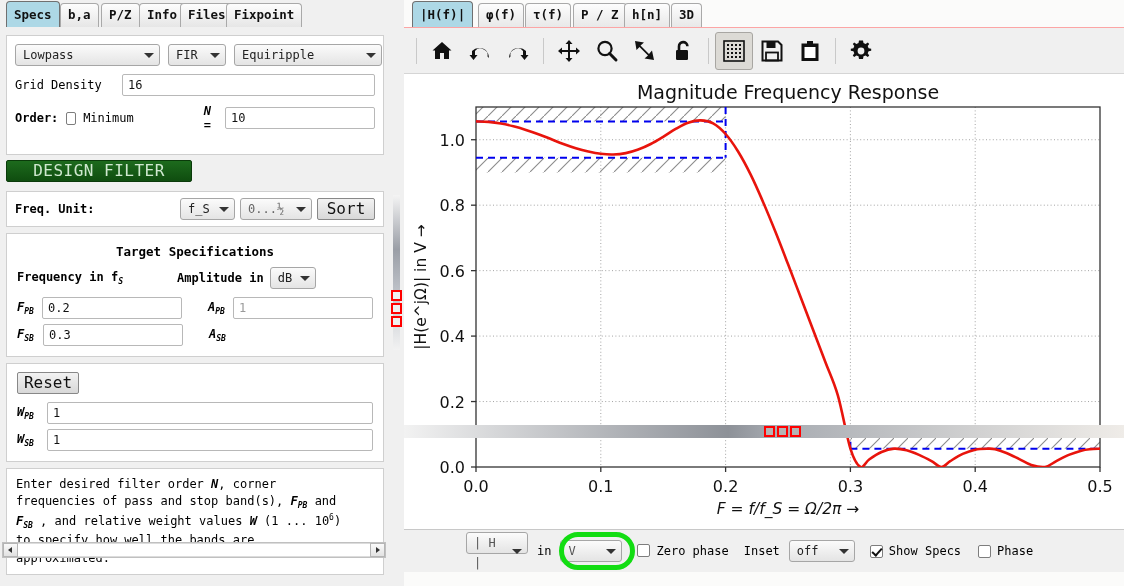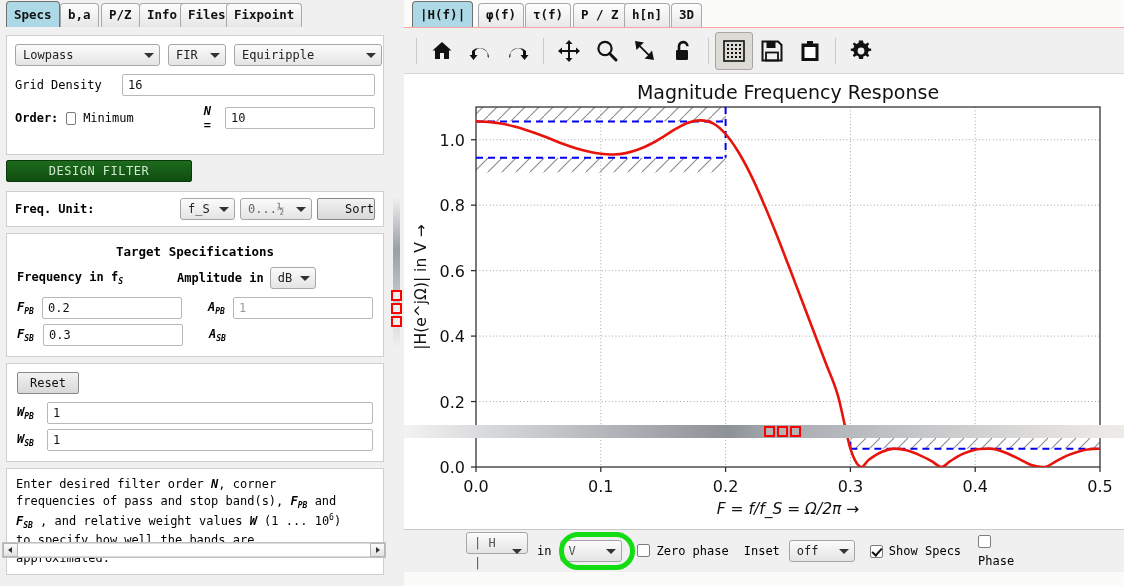--- a/index.html
+++ b/index.html
@@ -50,21 +50,21 @@
     box-sizing:border-box;height:22px;border:1px solid #b8b8b8;border-radius:2px;
     background:#fff;padding:0 5px;
     font-family:"DejaVu Sans Mono","Liberation Mono",monospace;font-size:12px;color:#111;
   }
   input.txt.dim{color:#9a9a9a;}
 
   .btn{
     box-sizing:border-box;height:22px;line-height:20px;text-align:center;
     background:linear-gradient(#f2f2f2,#d8d8d8);
     border:1px solid #888;border-radius:2px;
-    font-family:"DejaVu Sans Mono","Liberation Mono",monospace;font-size:12px;
+    font-family:"DejaVu Sans Mono","Liberation Mono",monospace;font-size:16px;
     color:#111;cursor:pointer;
   }
   .btn-design{
     background:linear-gradient(#1d6b1d,#0f4d0f);
     border:1px solid #0a3a0a;color:#cfe8cf;font-weight:normal;letter-spacing:.5px;
   }
   .chk{
     display:inline-block;width:13px;height:13px;box-sizing:border-box;
     border:1px solid #7d7d7d;background:#fff;border-radius:2px;
     vertical-align:middle;position:relative;cursor:pointer;
@@ -193,21 +193,21 @@
         <div class="row" style="margin:0;">
           <span class="lbl" style="flex:1;">Freq. Unit:</span>
           <span class="selwrap" style="margin-right:5px;">
             <span class="selbox" style="width:55px;display:inline-block;">f_S</span>
             <span class="arrow"></span>
           </span>
           <span class="selwrap" style="margin-right:5px;">
             <span class="selbox" style="width:72px;display:inline-block;color:#666;">0...½</span>
             <span class="arrow"></span>
           </span>
-          <span class="btn" style="width:58px;display:inline-block;text-align:right;">Sort</span>
+          <span class="btn" style="width:58px;display:inline-block;">Sort</span>
         </div>
       </div>
 
       <div class="card" style="margin-top:6px;padding:6px 10px 10px 10px;">
         <div class="section-title">Target Specifications</div>
 
         <div class="row" style="margin:2px 0 8px 0;">
           <span class="lbl"><span>Frequency in f</span><sub class="it">S</sub></span>
           <span class="lbl" style="margin-left:54px;">Amplitude in</span>
           <span class="selwrap" style="margin-left:6px;">
@@ -473,21 +473,21 @@
         </span>
         <span style="margin-left:6px;">Inset</span>
         <span class="selwrap">
           <span class="selbox" style="width:66px;display:inline-block;">off</span>
           <span class="arrow"></span>
         </span>
         <span style="display:inline-flex;align-items:center;gap:6px;margin-left:6px;">
           <span class="chk on"></span>
           <span>Show Specs</span>
         </span>
-        <span style="display:inline-flex;align-items:flex-start;gap:6px;margin-left:8px;flex-direction:column;">
+        <span style="display:inline-flex;align-items:flex-end;gap:6px;margin-left:8px;">
           <span class="chk"></span>
           <span>Phase</span>
         </span>
       </div>
       <div class="greenring"></div>
     </div>
   </div>
 
   <div class="hsplit">
     <div class="sq" style="left:360px;"></div>

